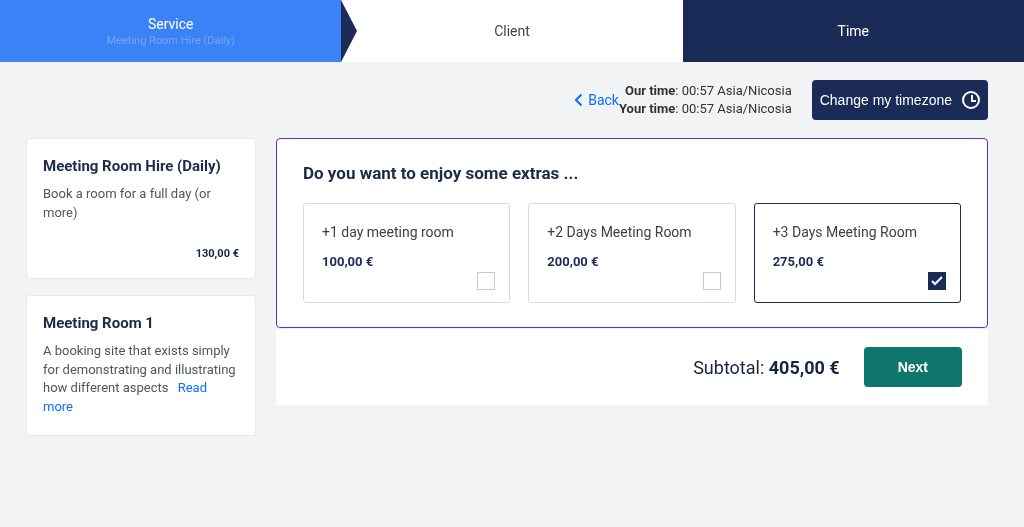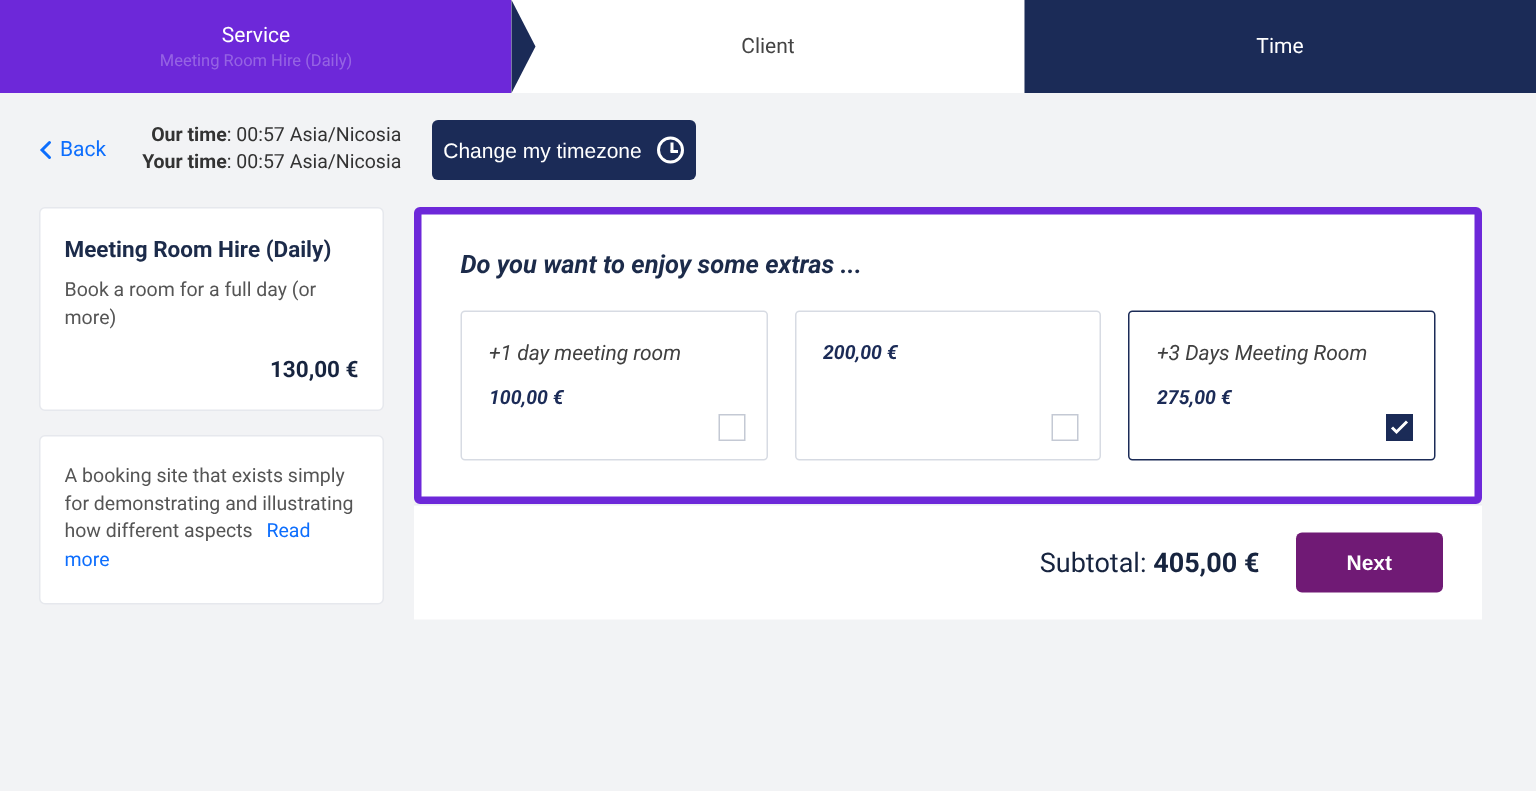--- a/index.html
+++ b/index.html
@@ -1,70 +1,70 @@
 <!DOCTYPE html>
 <html><head>
 <meta charset="utf-8">
 <style>
   * { box-sizing: border-box; margin: 0; padding: 0; }
   body { font-family: -apple-system, BlinkMacSystemFont, "Segoe UI", Roboto, Arial, sans-serif; background: #f2f3f5; color: #1c2b4a; }
   .stepper { display: flex; width: 100%; height: 62px; position: relative; }
   .step { flex: 1; display: flex; flex-direction: column; align-items: center; justify-content: center; position: relative; font-size: 14px; }
-  .step.active { background: #6d28d9; color: #fff; }
+  .step.active { background: #3b82f6; color: #fff; }
   .step.current { background: #1b2b57; color: #fff; }
   .step.inactive { background: #fff; color: #444; }
   .step-sub { font-size: 11px; color: rgba(255,255,255,0.28); margin-top: 2px; }
   .step.current::after {
     content: ""; position: absolute; right: -18px; top: 0; width: 0; height: 0;
     border-top: 31px solid transparent; border-bottom: 31px solid transparent;
     border-left: 18px solid #1b2b57; z-index: 2;
   }
   .step.active::after {
     content: ""; position: absolute; right: -16px; top: 0; width: 0; height: 0;
     border-top: 31px solid transparent; border-bottom: 31px solid transparent;
     border-left: 16px solid #1b2b57; z-index: 1;
   }
   .step.active::before{
     content:""; position:absolute; right:-18px; top:0; width:0;height:0;
     border-top:31px solid transparent;border-bottom:31px solid transparent;
     border-left:18px solid rgba(255,255,255,0.18); z-index:1;
   }
 
-  .toolbar { display: flex; justify-content: flex-start; align-items: center; padding: 18px 36px 10px 26px; gap: 24px; }
+  .toolbar { display: flex; justify-content: flex-end; align-items: center; padding: 18px 36px 10px 26px; }
   .back { color: #0d6efd; font-size: 14px; cursor: pointer; display: flex; align-items: center; gap: 4px; }
   .tz-wrap { display: flex; align-items: center; gap: 20px; }
   .tz-info { text-align: right; font-size: 13px; color: #333; line-height: 1.35; }
   .tz-info b { font-weight: 700; }
   .tz-btn { background: #1b2b57; color: #fff; border: none; border-radius: 4px; padding: 11px 8px; font-size: 14px; cursor: pointer; display: flex; align-items: center; gap: 10px; }
   .clock-icon { width: 18px; height: 18px; border: 2px solid #fff; border-radius: 50%; position: relative; display: inline-block; }
   .clock-icon::before { content: ""; position: absolute; left: 7px; top: 2px; width: 2px; height: 6px; background: #fff; transform-origin: bottom; }
   .clock-icon::after { content: ""; position: absolute; left: 7px; top: 7px; width: 5px; height: 2px; background: #fff; }
 
   .content { display: flex; gap: 20px; padding: 8px 36px 20px 26px; align-items: flex-start; }
   .sidebar { width: 230px; display: flex; flex-direction: column; gap: 16px; }
   .card { background: #fff; border: 1px solid #e6e8ed; border-radius: 4px; padding: 18px 16px; }
   .card h3 { font-size: 15px; font-weight: 700; color: #1c2b4a; margin-bottom: 10px; }
   .card p { font-size: 13px; color: #555; line-height: 1.45; }
-  .price { text-align: right; font-weight: 700; font-size: 15px; color: #17243f; margin-top: 14px; }
+  .price { text-align: right; font-weight: 700; font-size: 11px; color: #17243f; margin-top: 24px; }
   .readmore { color: #0d6efd; cursor: pointer; margin-left: 6px; }
 
-  .main { flex: 1; background: #fff; border: 5px solid #6d28d9; border-radius: 4px; padding: 24px 26px; font-style: italic; }
+  .main { flex: 1; background: #fff; border: 1px solid #6d28d9; border-radius: 4px; padding: 24px 26px; }
   .main h2 { font-size: 17px; font-weight: 700; color: #1c2b4a; margin-bottom: 20px; }
   .extras-grid { display: grid; grid-template-columns: repeat(3, 1fr); gap: 18px; }
   .extra { border: 1px solid #d7dbe3; border-radius: 3px; padding: 20px 18px 14px 18px; min-height: 100px; position: relative; cursor: pointer; }
   .extra.selected { border: 1px solid #1b2b57; }
   .extra-title { font-size: 14px; color: #404040; margin-bottom: 14px; }
   .extra-price { font-size: 13px; font-weight: 700; color: #1b2b57; }
   .chk { position: absolute; bottom: 12px; right: 14px; width: 18px; height: 18px; border: 1px solid #c4c9d4; background: #fff; display: flex; align-items: center; justify-content: center; }
   .chk.checked { background: #1b2b57; border-color: #1b2b57; }
   .chk.checked svg { stroke: #fff; }
   .footer-wrap{display:flex;justify-content:flex-end;align-items:center;gap:24px;background:#fff;padding:18px 26px;border-top:1px solid #eceef2;}
   .subtotal { font-size: 18px; color: #17243f; }
   .subtotal b { font-weight: 700; }
-  .next-btn { background: #701a75; color: #fff; border: none; border-radius: 4px; padding: 12px 34px; font-size: 14px; font-weight: 600; cursor: pointer; }
+  .next-btn { background: #0f766e; color: #fff; border: none; border-radius: 4px; padding: 12px 34px; font-size: 14px; font-weight: 600; cursor: pointer; }
 
   .main-outer{flex:1;display:flex;flex-direction:column;}
 </style>
 </head>
 <body>
 
 <div class="stepper">
   <div class="step active">
     <span>Service</span>
     <span class="step-sub">Meeting Room Hire (Daily)</span>
@@ -97,39 +97,41 @@
 </div>
 
 <div class="content">
   <div class="sidebar">
     <div class="card">
       <h3>Meeting Room Hire (Daily)</h3>
       <p>Book a room for a full day (or more)</p>
       <div class="price">130,00 €</div>
     </div>
     <div class="card">
+      <h3>Meeting Room 1</h3>
       <p>
         <span>A booking site that exists simply for demonstrating and illustrating how different aspects</span>
         <span class="readmore">Read more</span>
       </p>
     </div>
   </div>
 
   <div class="main-outer">
     <div class="main">
       <h2>Do you want to enjoy some extras ...</h2>
       <div class="extras-grid">
 
         <div class="extra">
           <div class="extra-title">+1 day meeting room</div>
           <div class="extra-price">100,00 €</div>
           <div class="chk"></div>
         </div>
 
         <div class="extra">
+          <div class="extra-title">+2 Days Meeting Room</div>
           <div class="extra-price">200,00 €</div>
           <div class="chk"></div>
         </div>
 
         <div class="extra selected">
           <div class="extra-title">+3 Days Meeting Room</div>
           <div class="extra-price">275,00 €</div>
           <div class="chk checked">
             <svg width="12" height="10" viewBox="0 0 12 10">
                 <path d="M1 5 L4 8 L11 1" stroke="#fff" stroke-width="2" fill="none"></path>

